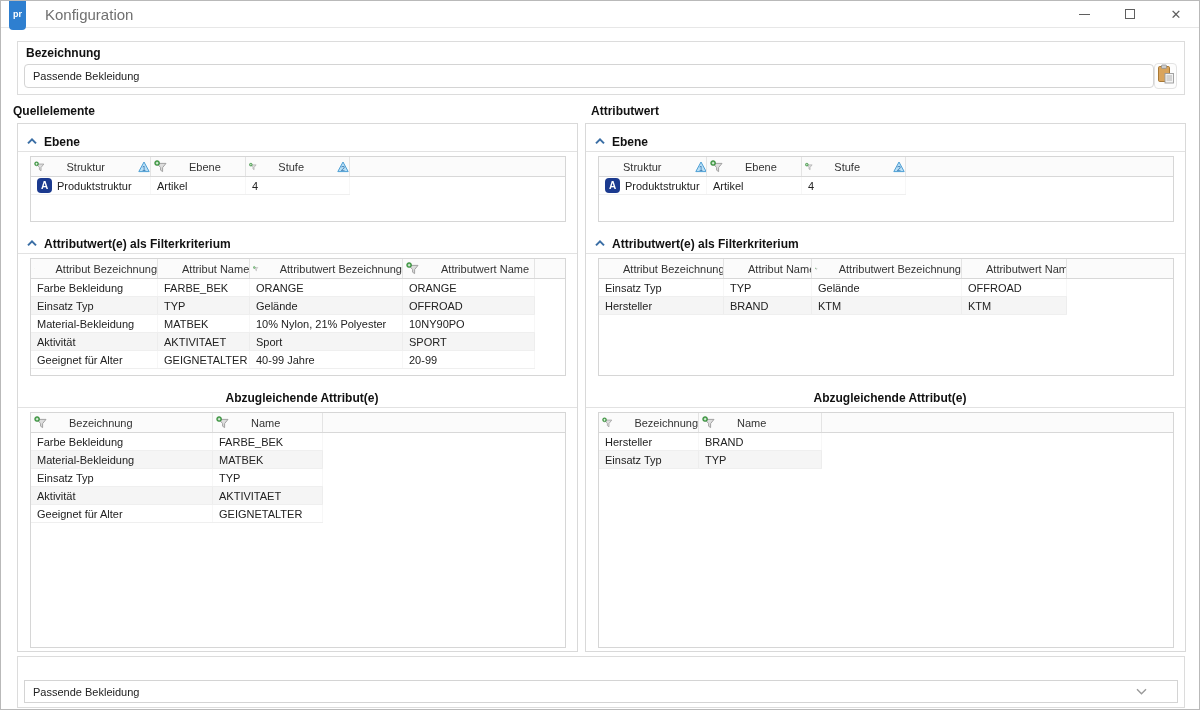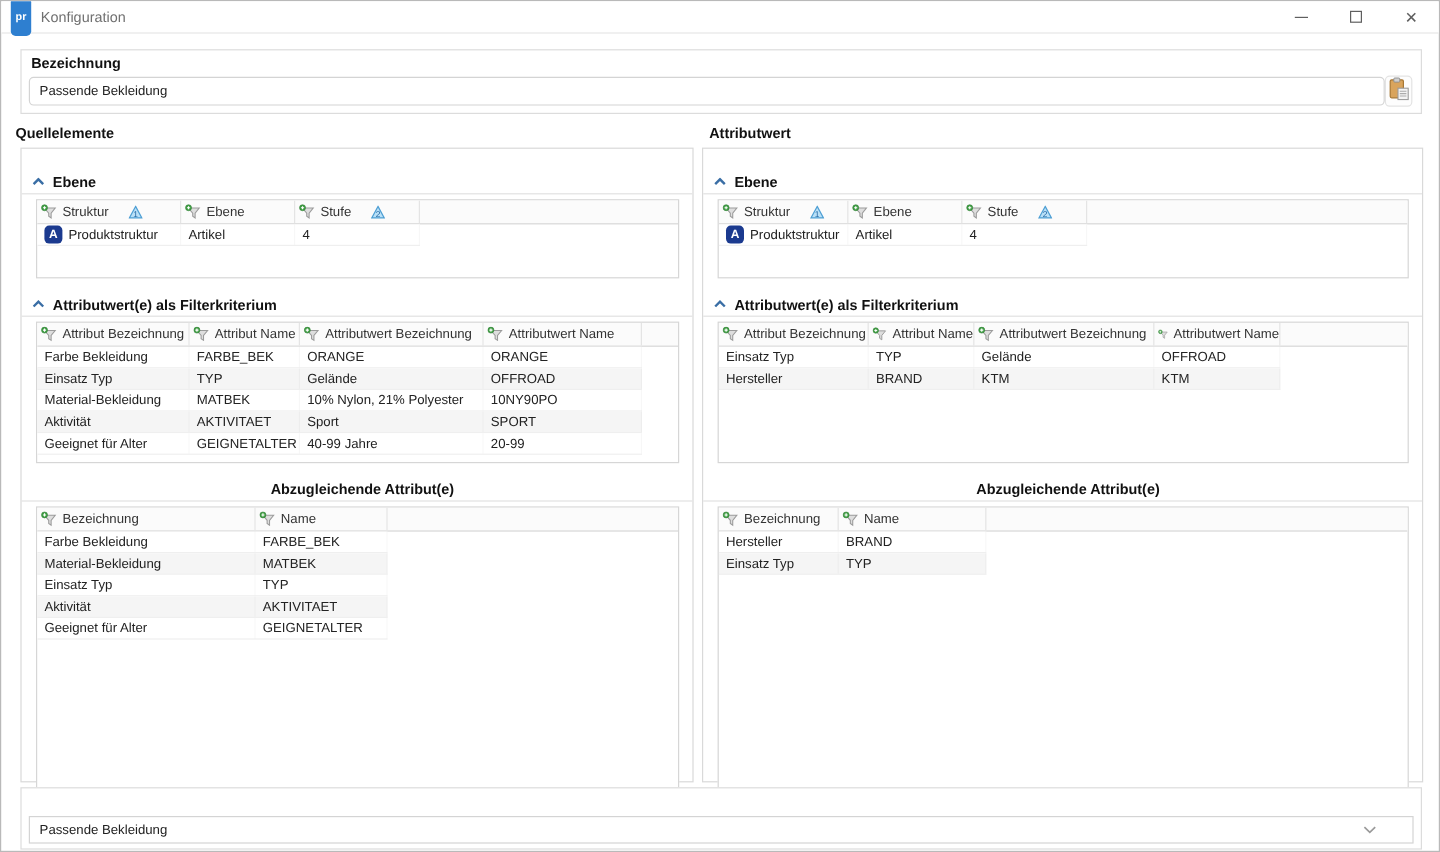--- a/index.html
+++ b/index.html
@@ -18,21 +18,21 @@
   .titlebar {
     position:absolute; left:0; top:0; width:1198px; height:27px;
     background:#ffffff; border-bottom:1px solid #e7e7e7;
     display:flex; align-items:center;
   }
   .app-icon {
     width:17px; height:32px; margin-left:8px; border-radius:4px;
     background:#2e7fd0; color:#fff; font-size:9px; font-weight:bold;
     display:flex; align-items:center; justify-content:center;
   }
-  .win-title { margin-left:8px; font-size:12px; color:#707070; }
+  .win-title { margin-left:19px; font-size:15px; color:#707070; }
   .win-btns { margin-left:auto; display:flex; height:100%; }
   .win-btn { width:46px; height:100%; display:flex; align-items:center; justify-content:center; color:#5f5f5f; }
   .glyph-min { width:11px; height:0; border-top:1px solid #5f5f5f; }
   .glyph-max { width:10px; height:10px; border:1px solid #5f5f5f; }
   .glyph-close { font-size:13px; line-height:13px; color:#5f5f5f; }
 
   
   .groupbox {
     position:absolute; background:#fff; border:1px solid #dcdcdc;
   }
@@ -64,21 +64,21 @@
   .select-chevron { margin-right:22px; display:flex; align-items:center; }
 
   
   .panel-label { position:absolute; font-size:12px; font-weight:bold; color:#111; }
   .pl-left  { left:12px;  top:103px; }
   .pl-right { left:590px; top:103px; }
 
   
   .panel {
     position:absolute; top:122px; height:529px;
-    background:#fff; border:1px solid #d9d9d9; padding-top:18px;
+    background:#fff; border:1px solid #d9d9d9; padding-top:8px;
   }
   .panel-left  { left:16px;  width:561px; }
   .panel-right { left:584px; width:601px; }
 
   .sec-header {
     height:20px; display:flex; align-items:center;
     border-bottom:1px solid #e2e2e2;
     font-size:12px; font-weight:bold; color:#111;
     padding-left:9px;
   }
@@ -90,21 +90,21 @@
     border:1px solid #d6d6d6; background:#fff; overflow:hidden;
   }
   .tb-ebene  { height:66px; }
   .tb-filter { height:118px; }
   .tb-match  { height:236px; margin-bottom:0; }
 
   
   .tbl { font-size:11px; color:#222; }
   .thead { display:flex; height:20px; background:#fbfbfb; border-bottom:1px solid #d8d8d8; }
   .th {
-    display:flex; align-items:center; gap:4px; padding-left:3px;
+    display:flex; align-items:center; gap:21px; padding-left:3px;
     border-right:1px solid #e4e4e4; overflow:hidden; white-space:nowrap;
     color:#333;
   }
   .th-fill { flex:1; border-right:none; }
   .th .sort-badge { margin-left:12px; display:flex; }
   .tr { display:flex; height:18px; border-bottom:1px solid #efefef; background:#fff; }
   .tr.alt { background:#f5f5f5; }
   .td {
     display:flex; align-items:center; padding-left:6px; gap:5px;
     overflow:hidden; white-space:nowrap; border-right:1px solid rgba(0,0,0,0.03);

